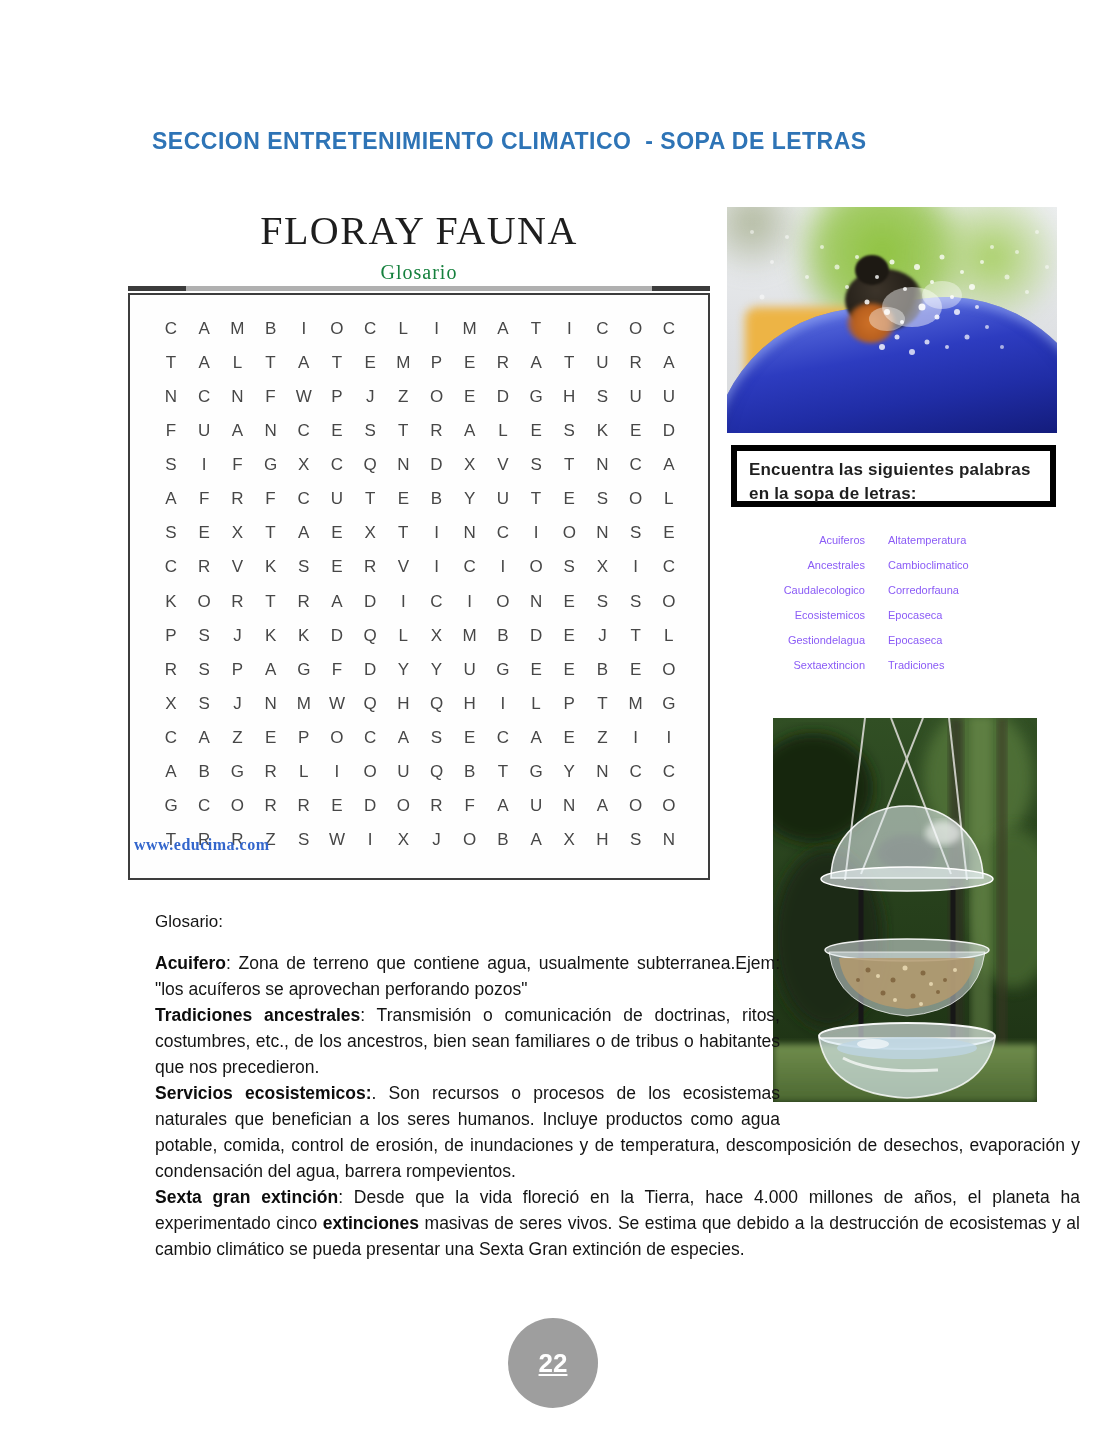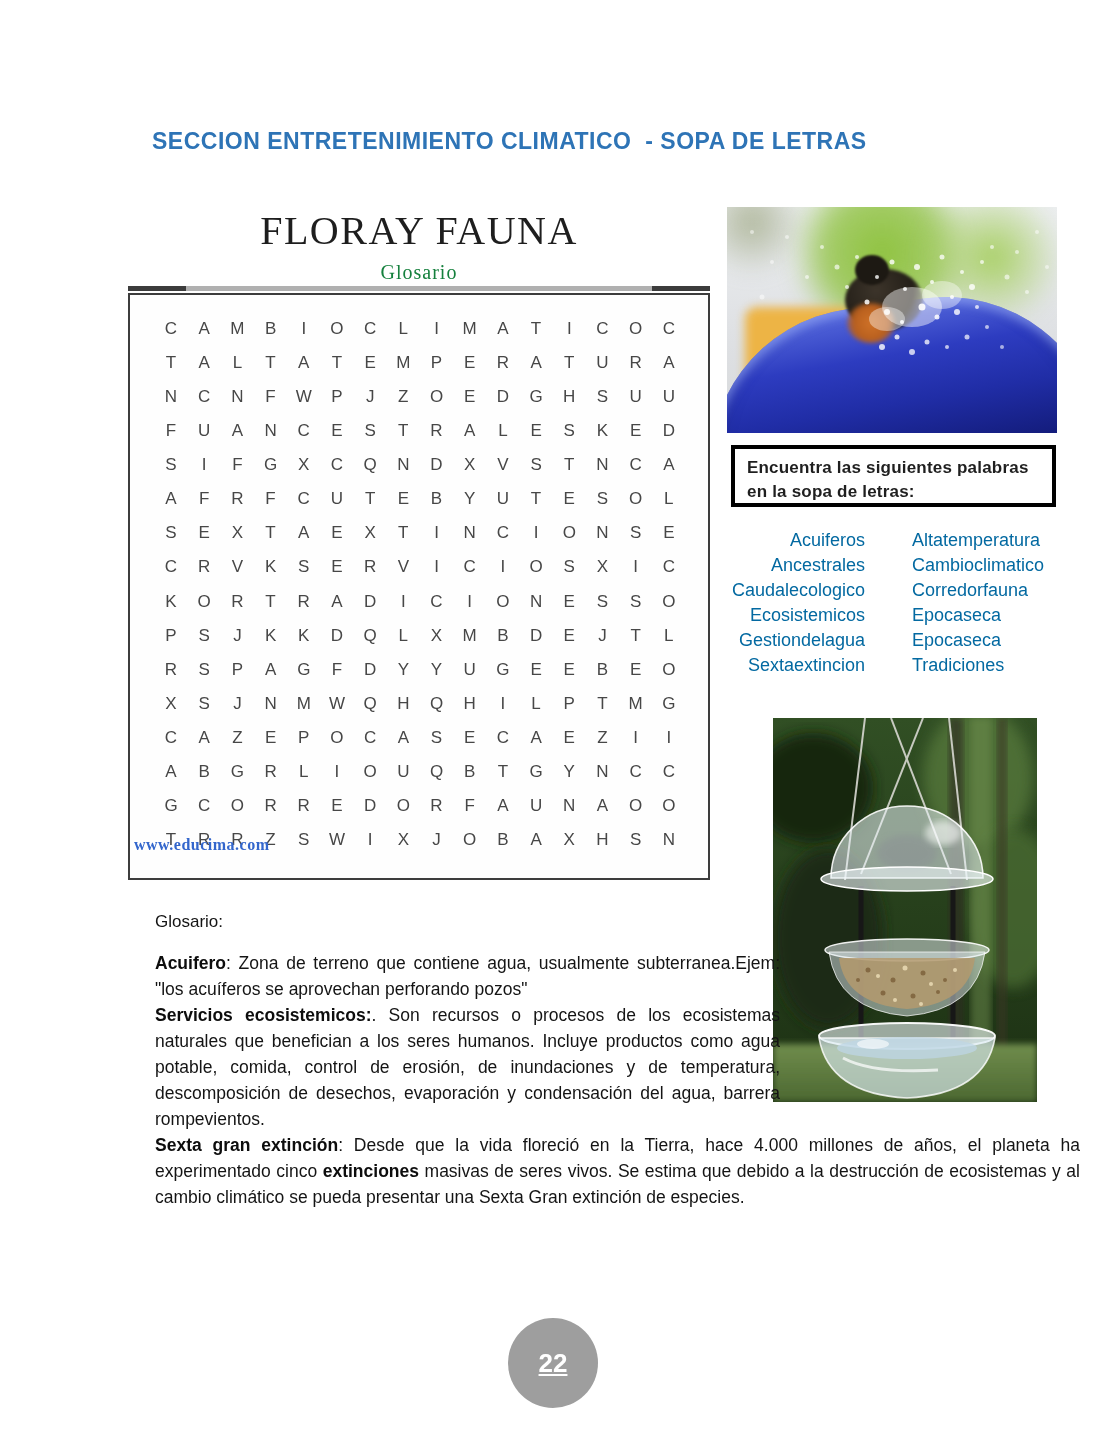--- a/index.html
+++ b/index.html
@@ -78,30 +78,30 @@
   .bb-bird-breast {
     position:absolute; left:120px; top:96px; width:48px; height:40px; border-radius:50%;
     background:radial-gradient(circle,#cf7228 0%,#b85f1e 55%,rgba(180,95,30,0) 100%);
     filter:blur(2px);
   }
   .bb-splash-svg { position:absolute; inset:0; }
 
   
   .instr-box {
     position:absolute; left:731px; top:445px; width:325px; height:62px;
-    border:4px solid #000000; box-sizing:border-box; padding:7px 10px 0 12px;
+    border:6px solid #000000; box-sizing:border-box; padding:7px 10px 0 12px;
     font-size:17px; font-weight:bold; color:#1f1f1f; line-height:24px;
     letter-spacing:0.2px; background:#ffffff;
   }
 
   
   .word-list {
     position:absolute; left:731px; top:528px; width:330px;
-    display:grid; grid-template-columns:134px 1fr; column-gap:47px;
-    font-size:18px; color:#0369a1; line-height:25px;
+    display:grid; grid-template-columns:134px 1fr; column-gap:23px;
+    font-size:11px; color:#8b5cf6; line-height:25px;
   }
   .wl-left { text-align:right; }
   .wl-right { text-align:left; }
 
   
   .photo-feeder {
     position:absolute; left:773px; top:718px; width:264px; height:384px; overflow:hidden;
   }
 
   
@@ -586,20 +586,21 @@
     </svg>
   </div>
 
   <a class="educima-link" href="#">www.educima.com</a>
 
   <div class="glossary">
     <div class="glossary-heading">Glosario:</div>
     <div class="glossary-body">
       <div class="float-spacer"></div>
       <p><strong>Acuifero</strong><span>: Zona de terreno que contiene agua, usualmente subterranea.Ejem: "los acuíferos se aprovechan perforando pozos"</span></p>
+      <p><strong>Tradiciones ancestrales</strong><span>: Transmisión o comunicación de doctrinas, ritos, costumbres, etc., de los ancestros, bien sean familiares o de tribus o habitantes que nos precedieron.</span></p>
       <p><strong>Servicios ecosistemicos:</strong><span>. Son recursos o procesos de los ecosistemas naturales que benefician a los seres humanos. Incluye productos como agua potable, comida, control de erosión, de inundaciones y de temperatura, descomposición de desechos, evaporación y condensación del agua, barrera rompevientos.</span></p>
       <p><strong>Sexta gran extinción</strong><span>: Desde que la vida floreció en la Tierra, hace 4.000 millones de años, el planeta ha experimentado cinco </span><strong>extinciones</strong><span> masivas de seres vivos. Se estima que debido a la destrucción de ecosistemas y al cambio climático se pueda presentar una Sexta Gran extinción de especies.</span></p>
     </div>
   </div>
 
   <div class="page-number">
     <span>22</span>
   </div>
 
 </div>

